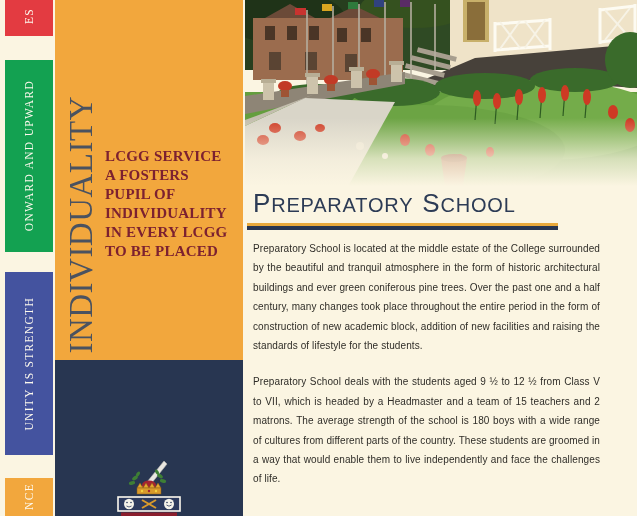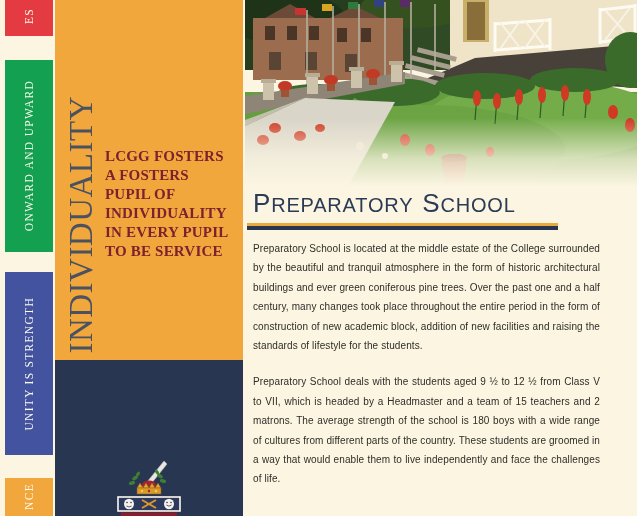--- a/index.html
+++ b/index.html
@@ -70,26 +70,26 @@
   <div class="ribbon center" id="ribbon-unity">
     <span class="vtext">UNITY IS STRENGTH</span>
   </div>
   <div class="ribbon" id="ribbon-bottom">
     <span class="vtext abs-top">NCE</span>
   </div>
 
   <div class="gold-panel">
     <span class="vertical-word">INDIVIDUALITY</span>
     <div class="quote">
-      <div>LCGG FOSTERS</div>
+      <div>LCGG SERVICE</div>
       <div>A FOSTERS</div>
       <div>PUPIL OF</div>
       <div>INDIVIDUALITY</div>
-      <div>IN EVERY PUPIL</div>
-      <div>TO BE SERVICE</div>
+      <div>IN EVERY LCGG</div>
+      <div>TO BE PLACED</div>
     </div>
   </div>
 
   <div class="navy-panel"></div>
   <svg class="crest" width="188" height="64" viewBox="0 0 188 64">
     <g transform="translate(58,0)">
 
       <polygon points="30,33 51,7 54,10 34,35" fill="#E9E7E1" stroke="#B9B7B0" stroke-width="0.6"></polygon>
       <rect x="28" y="30" width="9" height="3" transform="rotate(-40 32 31)" fill="#C8A23C"></rect>
 

